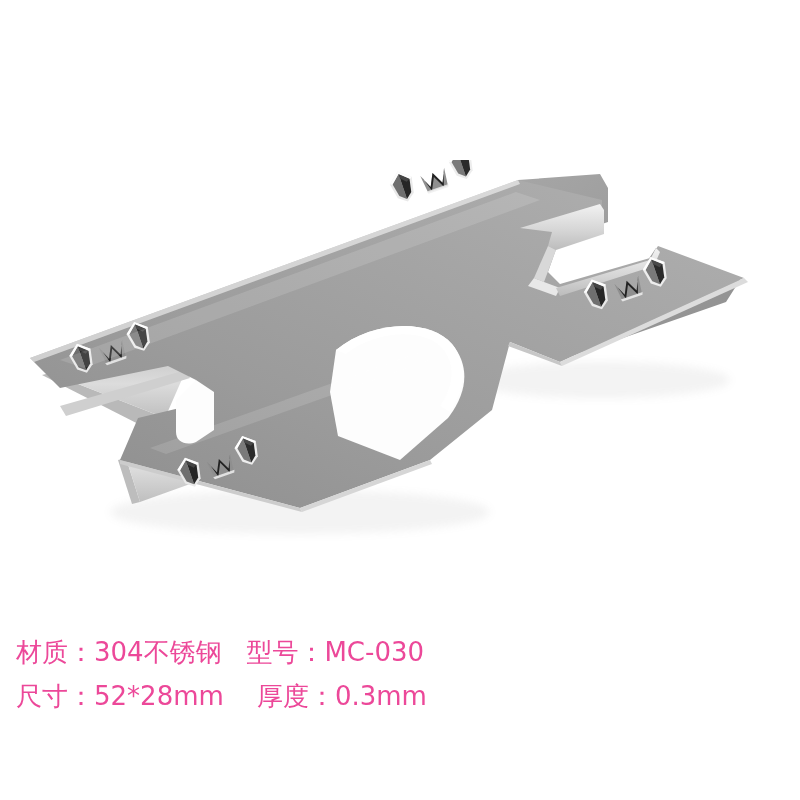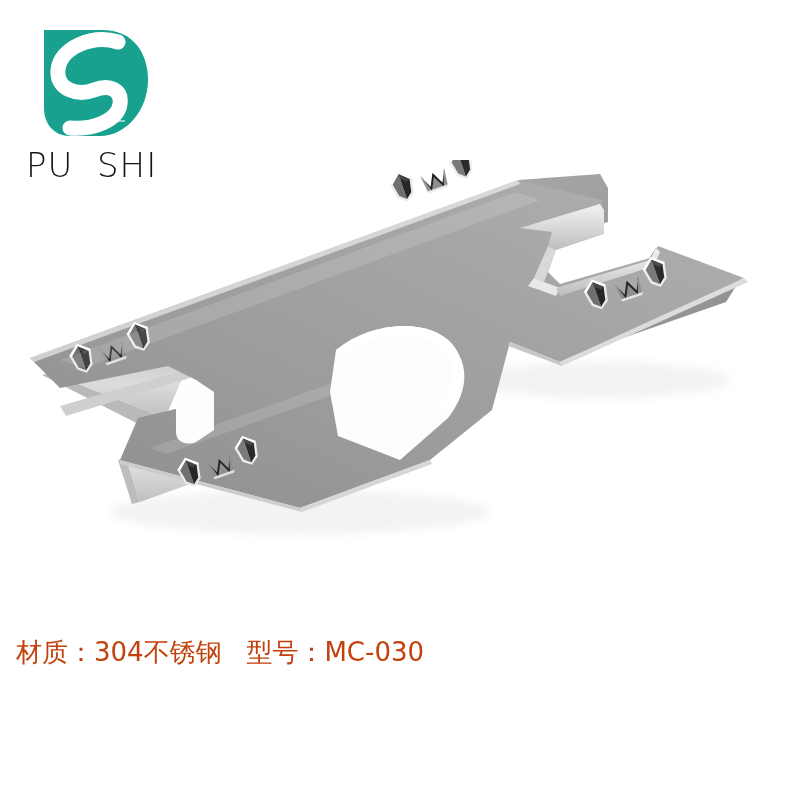--- a/index.html
+++ b/index.html
@@ -63,68 +63,33 @@
   }
 
   
   #spec-block {
     position: absolute;
     left: 16px;
     top: 630px;
     width: 770px;
   }
   .spec-line {
-    color: #c2410c;
+    color: #ec4899;
     font-size: 26px;
     line-height: 44px;
     white-space: pre;
     font-family: "DejaVu Sans", "Liberation Sans", sans-serif;
     font-weight: 400;
   }
 </style>
 </head>
 <body>
 
 <div id="page">
 
-  <div id="brand">
-
-    <div id="logo-mark">
-      <svg viewBox="0 0 120 118" width="120" height="118" xmlns="http://www.w3.org/2000/svg">
-        <defs>
-          <clipPath id="pclip">
-
-            <path d="M14,6 L72,6
-                     C 104,6 118,30 118,56
-                     C 118,86 96,112 70,112
-                     L 40,112
-                     C 24,112 14,100 14,84 Z"></path>
-          </clipPath>
-        </defs>
-        <g clip-path="url(#pclip)">
-          <rect x="0" y="0" width="120" height="118" fill="#17a18e"></rect>
-
-          <path d="M 88,18
-                   C 62,10 30,24 28,46
-                   C 26,66 48,72 64,66
-                   C 80,60 92,66 90,80
-                   C 88,96 64,106 40,104" fill="none" stroke="#ffffff" stroke-width="15" stroke-linecap="round" stroke-linejoin="round"></path>
-          <path d="M 86,24
-                   C 66,18 40,30 39,46
-                   C 38,60 54,63 66,58
-                   C 84,50 100,60 98,80
-                   C 96,102 66,114 36,110" fill="none" stroke="#17a18e" stroke-width="0"></path>
-        </g>
-
-        <rect x="85" y="96" width="10" height="2" fill="#ffffff" opacity="0.55"></rect>
-      </svg>
-    </div>
-
-    <div id="brand-name">PU  SHI</div>
-  </div>
 
   <div id="product-photo">
     <svg id="product-svg" viewBox="0 0 800 430" xmlns="http://www.w3.org/2000/svg">
       <defs>
 
         <linearGradient id="topFace" x1="0" y1="1" x2="1" y2="0">
           <stop offset="0%" stop-color="#8d8d8d"></stop>
           <stop offset="35%" stop-color="#9b9b9b"></stop>
           <stop offset="70%" stop-color="#a6a6a6"></stop>
           <stop offset="100%" stop-color="#b0b0b0"></stop>
@@ -307,15 +272,16 @@
 
       <g opacity="0.13">
         <path d="M 60,200 L 516,32 L 540,40 L 84,208 Z" fill="#ffffff"></path>
         <path d="M 150,288 L 420,192 L 436,198 L 166,294 Z" fill="#ffffff"></path>
       </g>
     </svg>
   </div>
 
   <div id="spec-block">
     <div class="spec-line">材质：304不锈钢   型号：MC-030</div>
+    <div class="spec-line">尺寸：52*28mm    厚度：0.3mm</div>
   </div>
 
 </div>
 
 </body></html>

